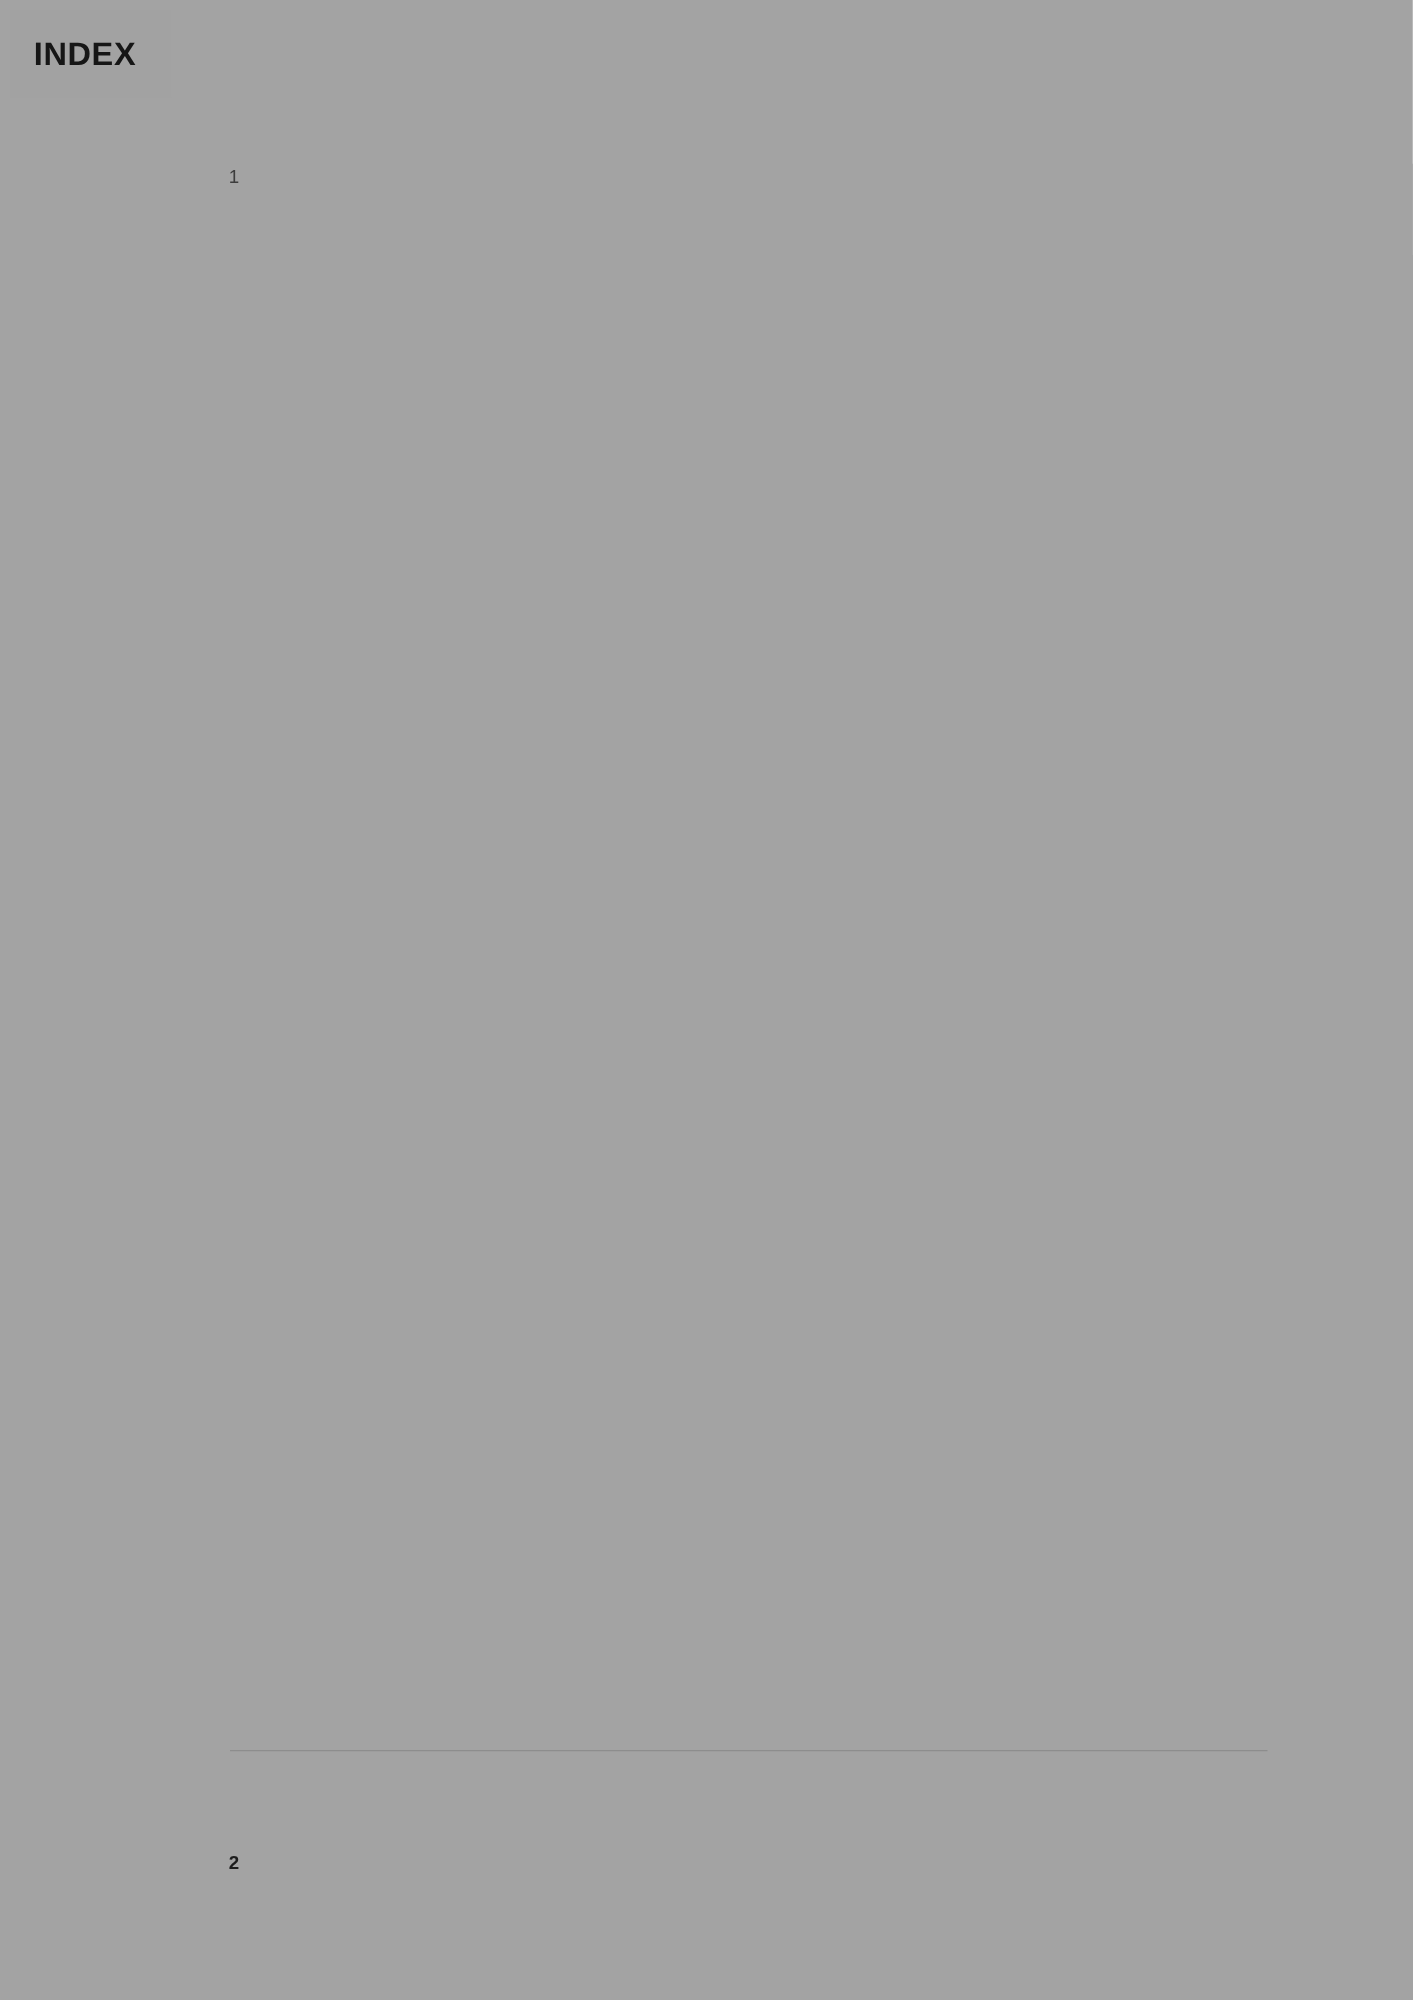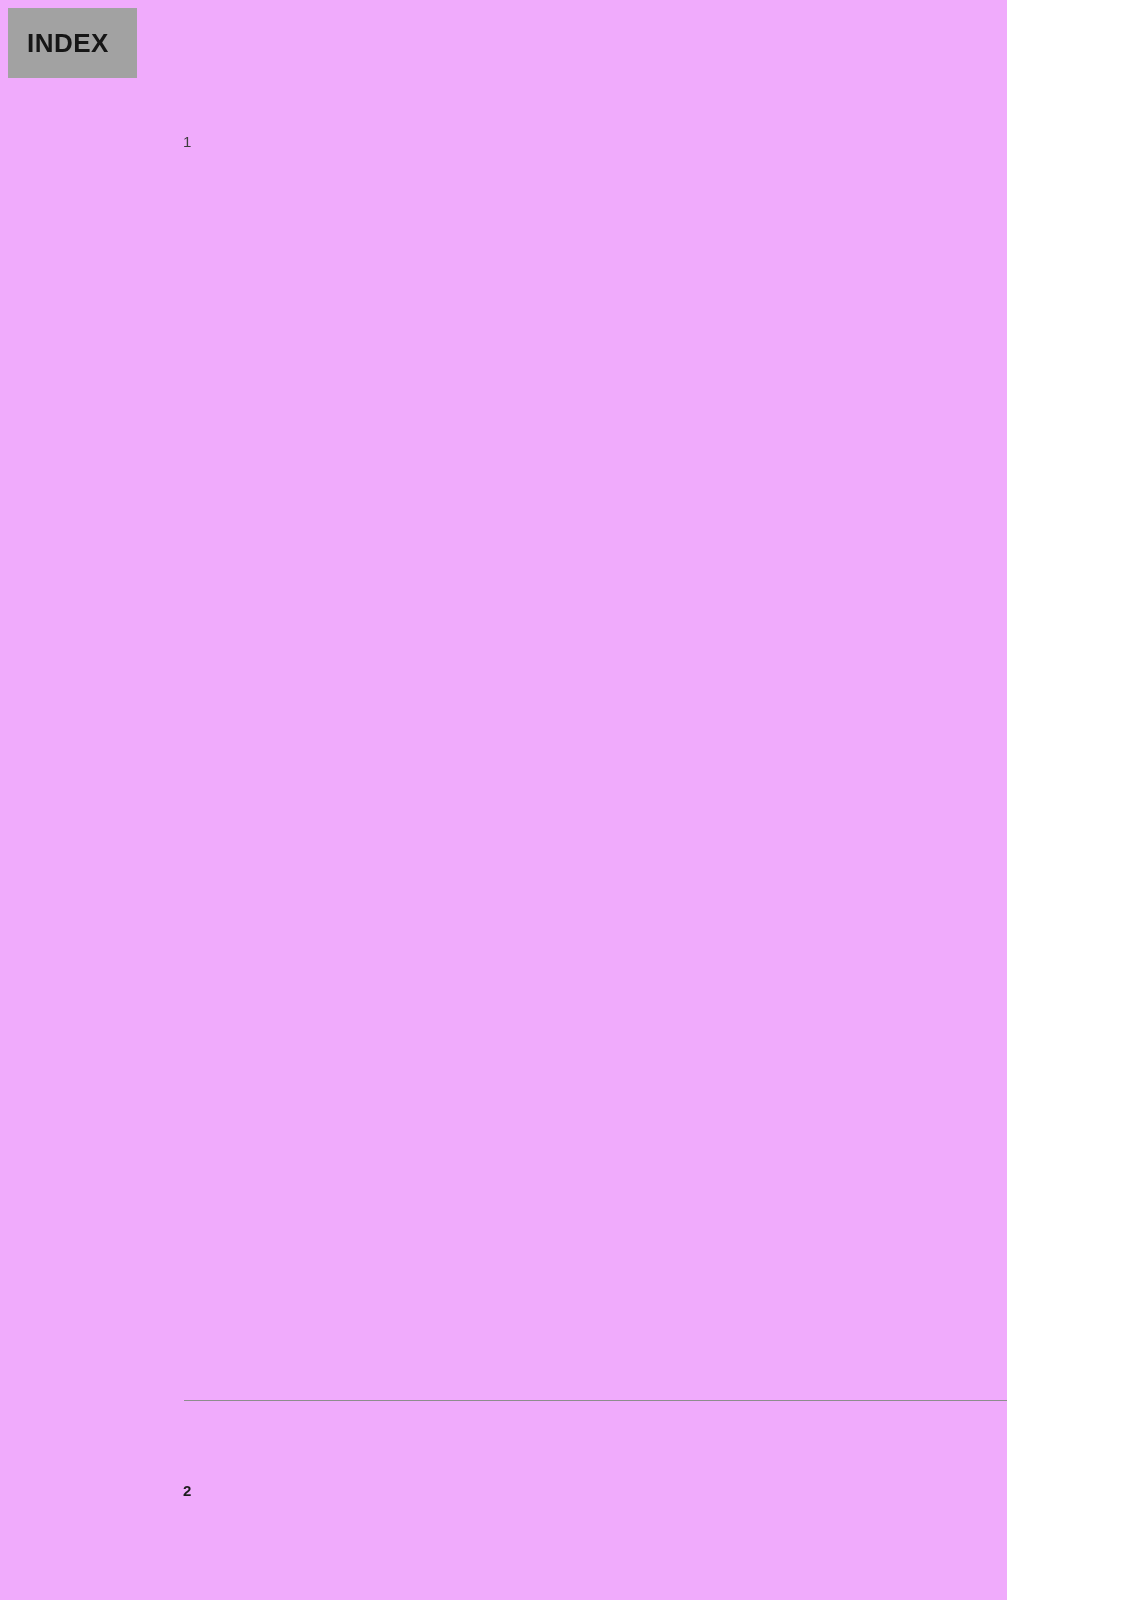--- a/index.html
+++ b/index.html
@@ -4,23 +4,23 @@
 <style>
   html, body { margin: 0; padding: 0; }
   body {
     width: 1130px; height: 1600px;
     background: #ffffff;
     font-family: "Liberation Sans", sans-serif;
     color: #3d3d3d;
   }
   .page {
     position: relative;
-    width: 1007px; height: 1600px;
+    width: 1130px; height: 1600px;
     overflow: hidden;
-    background: #f0abfc;
+    background: #a3a3a3;
   }
   .index-banner {
     position: absolute;
     left: 8px; top: 8px;
     width: 129px; height: 70px;
     background: #a2a2a2;
     display: flex; align-items: center;
     padding-left: 19px;
     box-sizing: border-box;
   }

